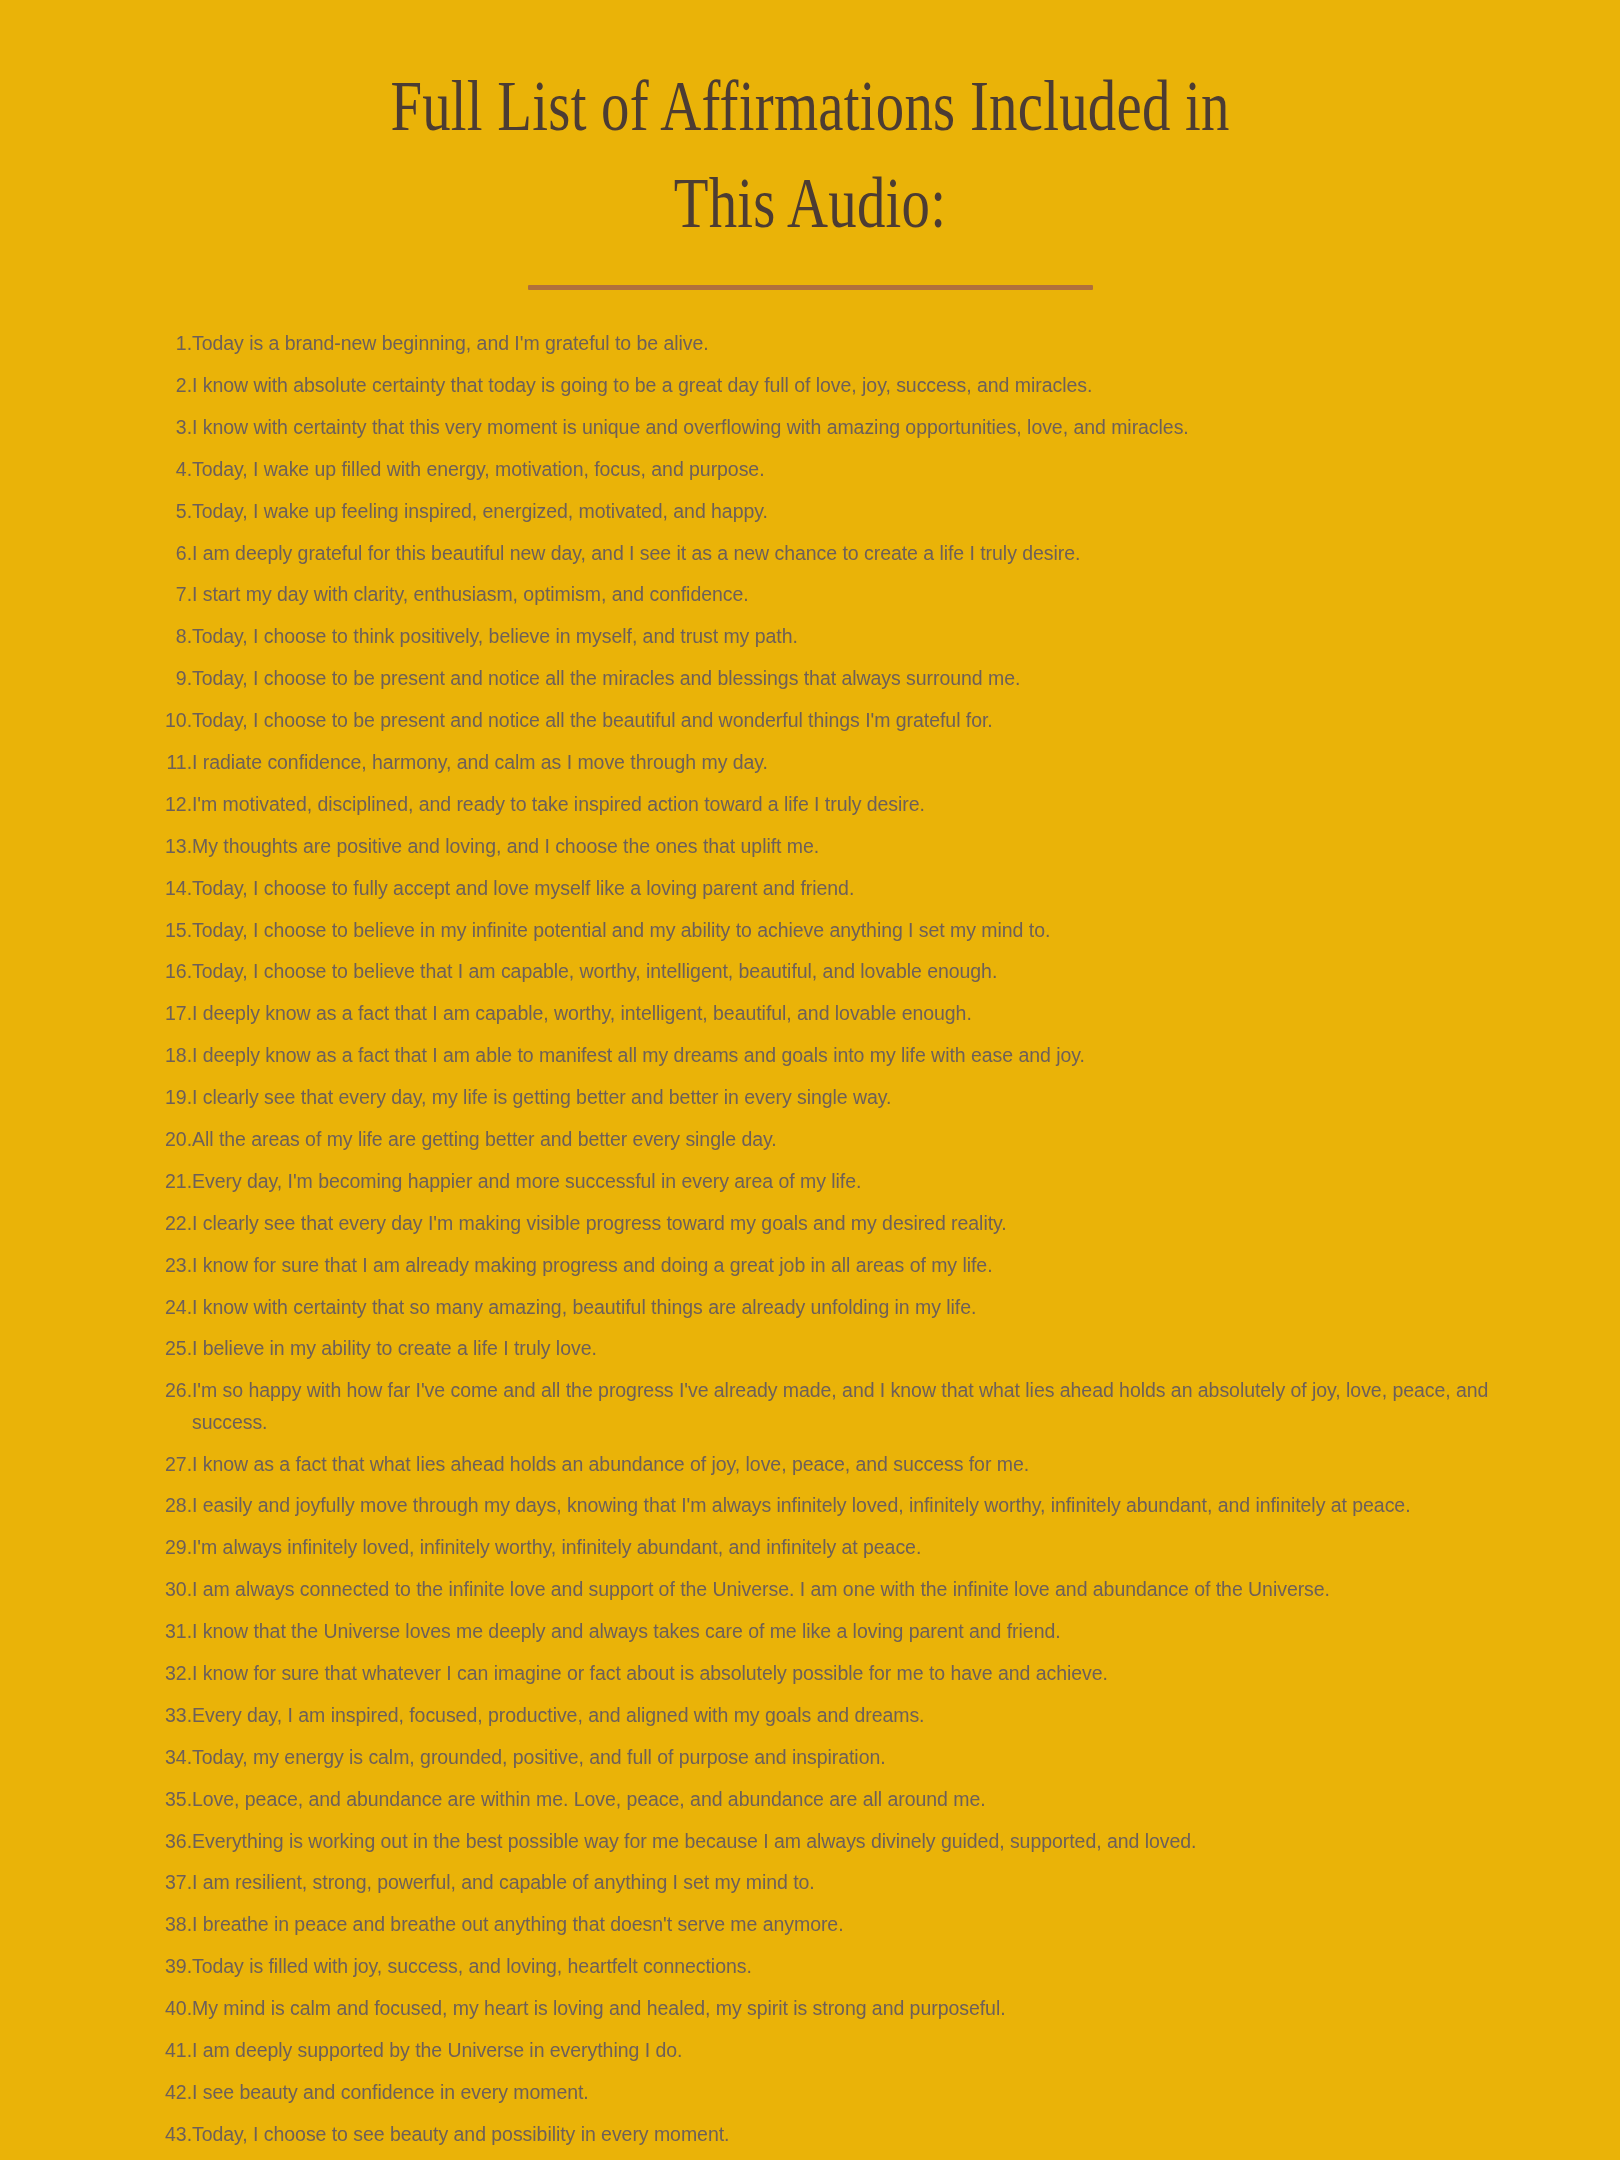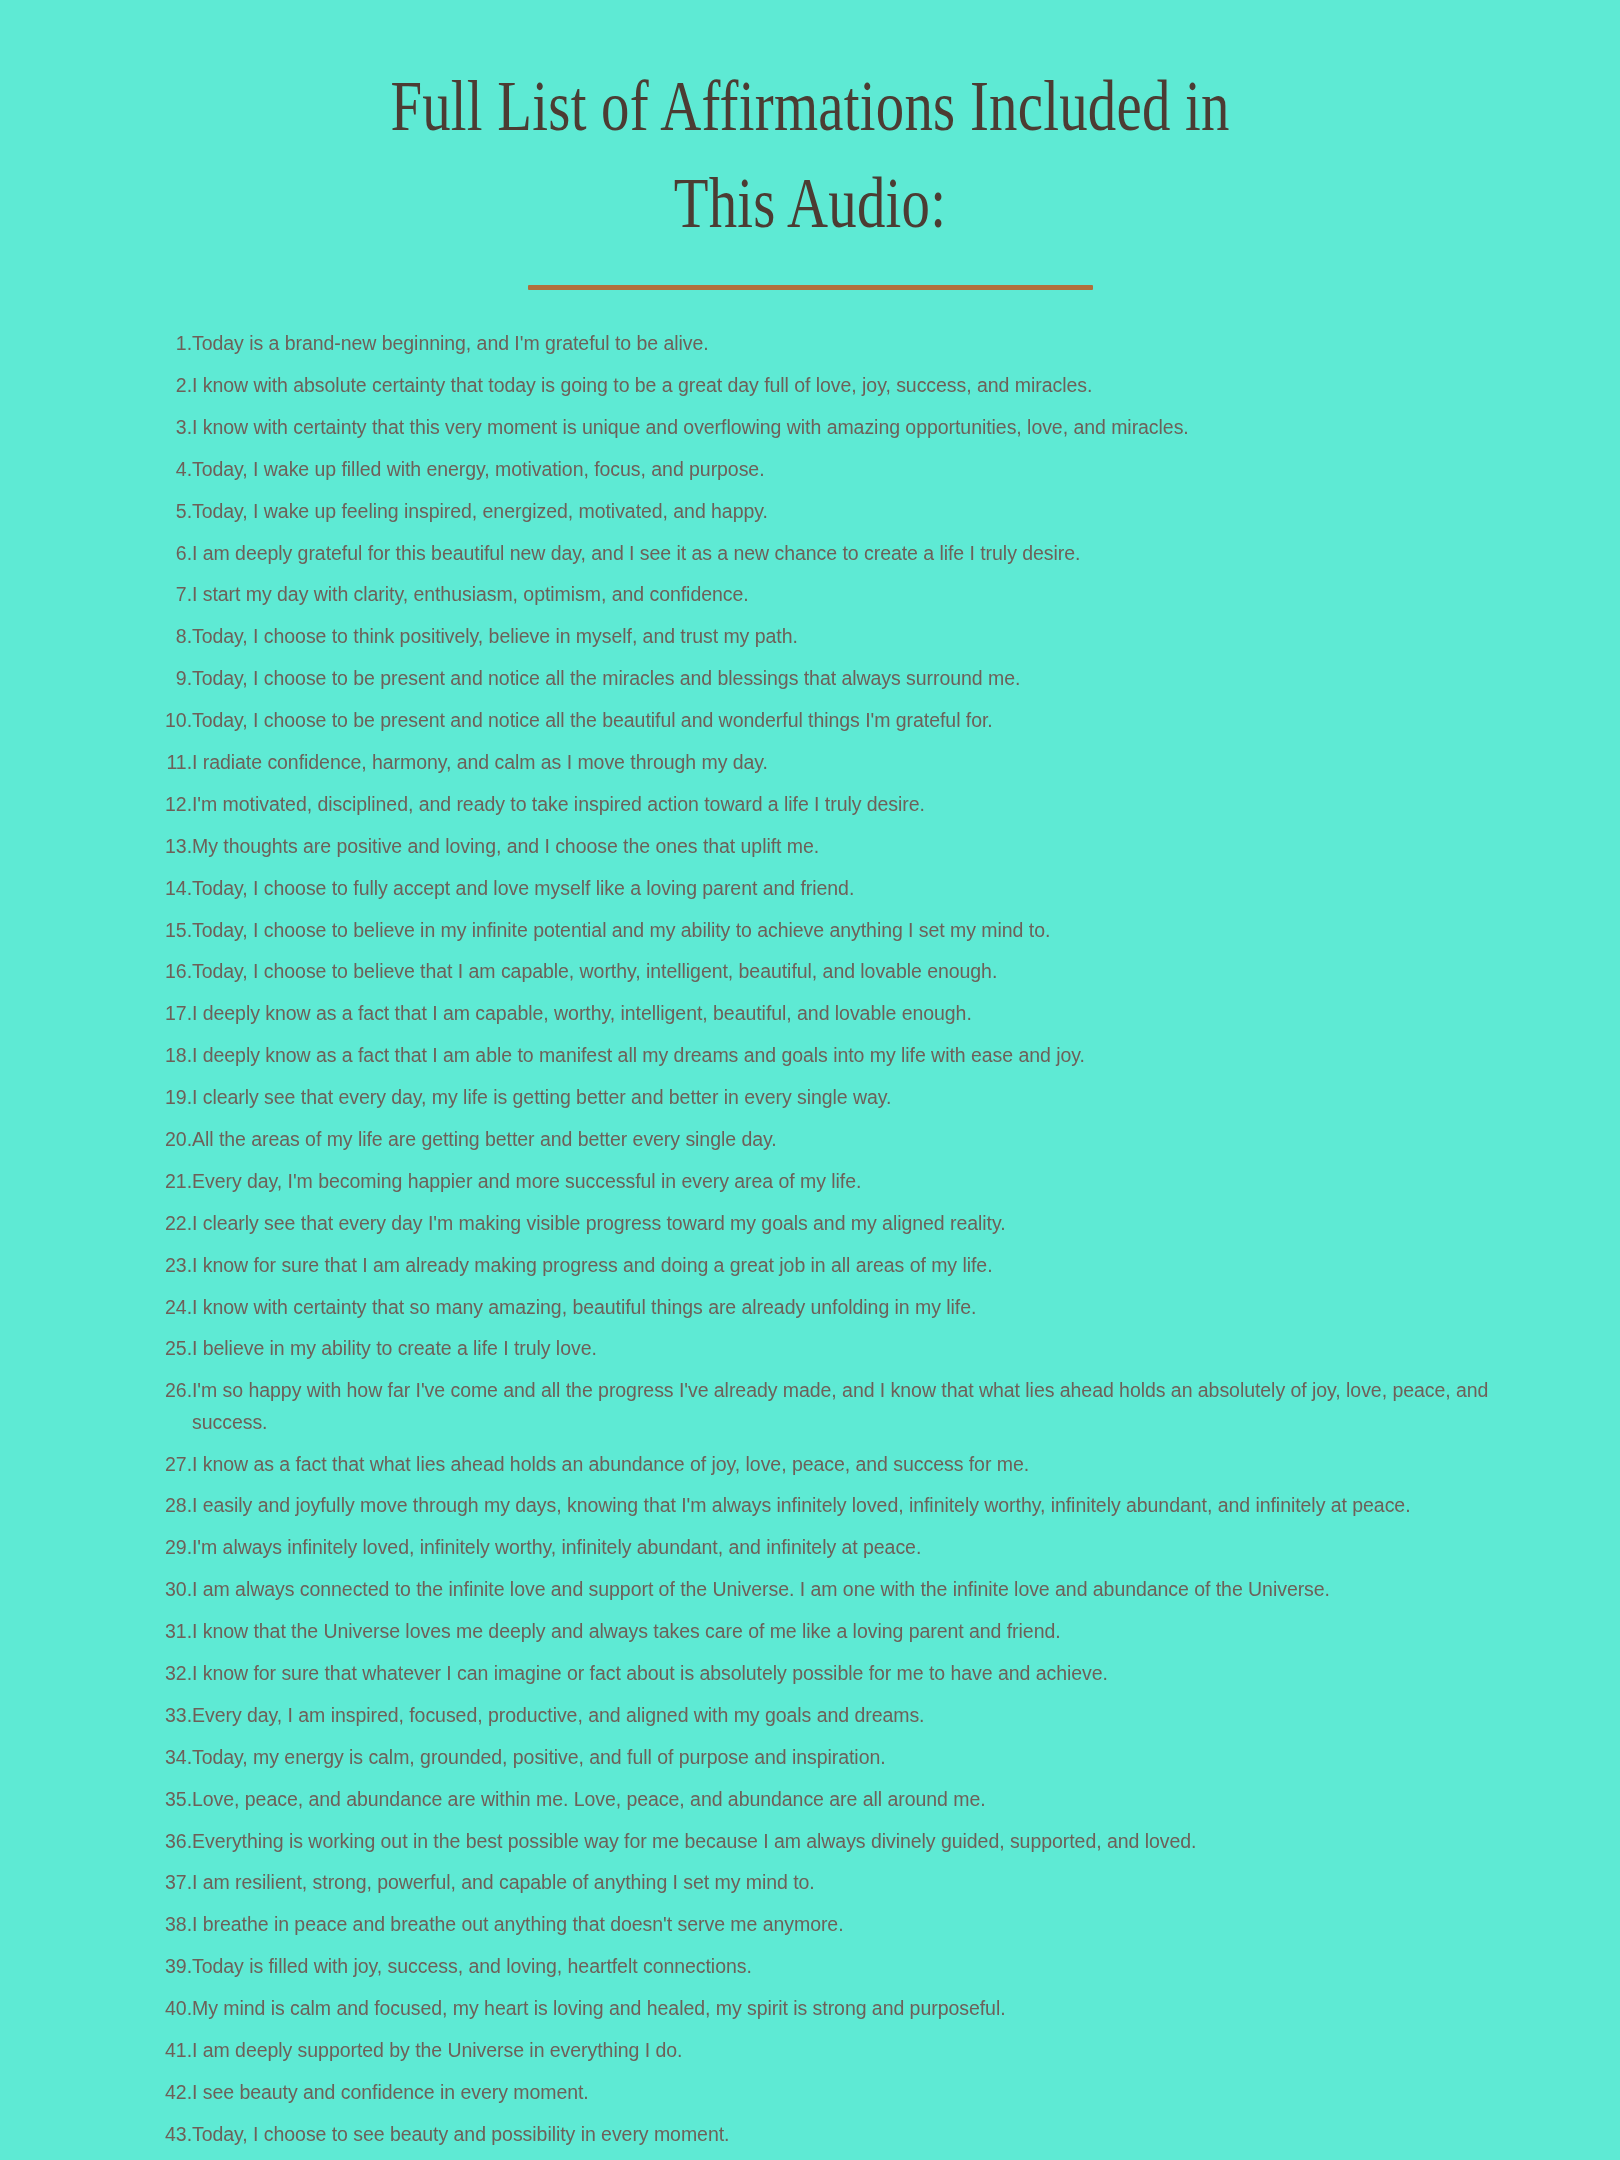--- a/index.html
+++ b/index.html
@@ -13,21 +13,21 @@
     background: #F7F2EB;
     font-family: "Liberation Sans", sans-serif;
     color: #6E6059;
     overflow: hidden;
   }
 
   .page {
     position: relative;
     width: 1620px;
     height: 2160px;
-    background: #5eead4;
+    background: #eab308;
     padding: 0;
   }
 
   
   .header {
     padding-top: 58px;
   }
 
   .doc-title {
     font-family: "Liberation Serif", "DejaVu Serif", serif;
@@ -119,21 +119,21 @@
         <li>I'm motivated, disciplined, and ready to take inspired action toward a life I truly desire.</li>
         <li>My thoughts are positive and loving, and I choose the ones that uplift me.</li>
         <li>Today, I choose to fully accept and love myself like a loving parent and friend.</li>
         <li>Today, I choose to believe in my infinite potential and my ability to achieve anything I set my mind to.</li>
         <li>Today, I choose to believe that I am capable, worthy, intelligent, beautiful, and lovable enough.</li>
         <li>I deeply know as a fact that I am capable, worthy, intelligent, beautiful, and lovable enough.</li>
         <li>I deeply know as a fact that I am able to manifest all my dreams and goals into my life with ease and joy.</li>
         <li>I clearly see that every day, my life is getting better and better in every single way.</li>
         <li>All the areas of my life are getting better and better every single day.</li>
         <li>Every day, I'm becoming happier and more successful in every area of my life.</li>
-        <li>I clearly see that every day I'm making visible progress toward my goals and my aligned reality.</li>
+        <li>I clearly see that every day I'm making visible progress toward my goals and my desired reality.</li>
         <li>I know for sure that I am already making progress and doing a great job in all areas of my life.</li>
         <li>I know with certainty that so many amazing, beautiful things are already unfolding in my life.</li>
         <li>I believe in my ability to create a life I truly love.</li>
         <li>I'm so happy with how far I've come and all the progress I've already made, and I know that what lies ahead holds an absolutely of joy, love, peace, and success.</li>
         <li>I know as a fact that what lies ahead holds an abundance of joy, love, peace, and success for me.</li>
         <li>I easily and joyfully move through my days, knowing that I'm always infinitely loved, infinitely worthy, infinitely abundant, and infinitely at peace.</li>
         <li>I'm always infinitely loved, infinitely worthy, infinitely abundant, and infinitely at peace.</li>
         <li>I am always connected to the infinite love and support of the Universe. I am one with the infinite love and abundance of the Universe.</li>
         <li>I know that the Universe loves me deeply and always takes care of me like a loving parent and friend.</li>
         <li>I know for sure that whatever I can imagine or fact about is absolutely possible for me to have and achieve.</li>

